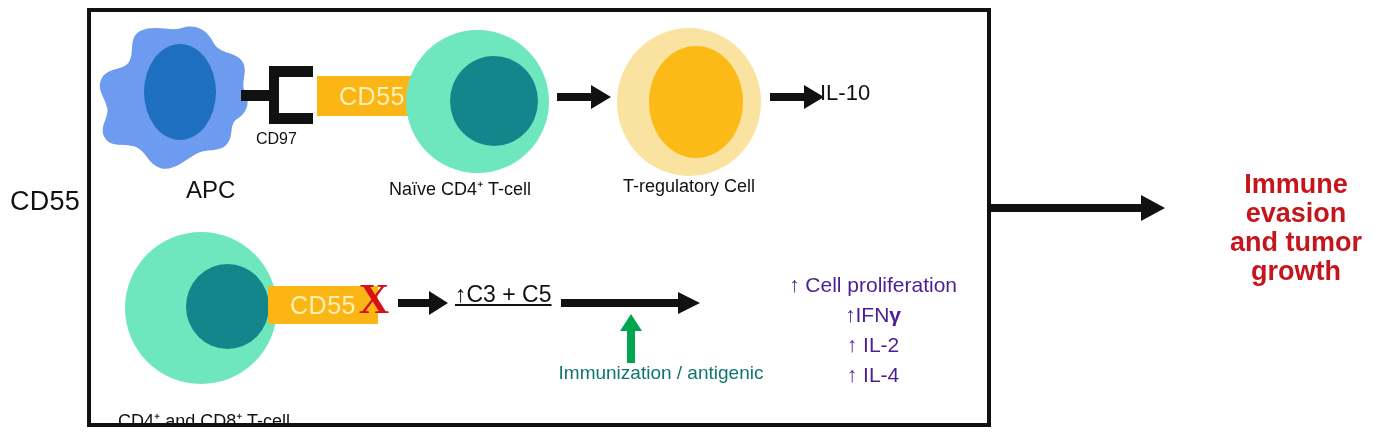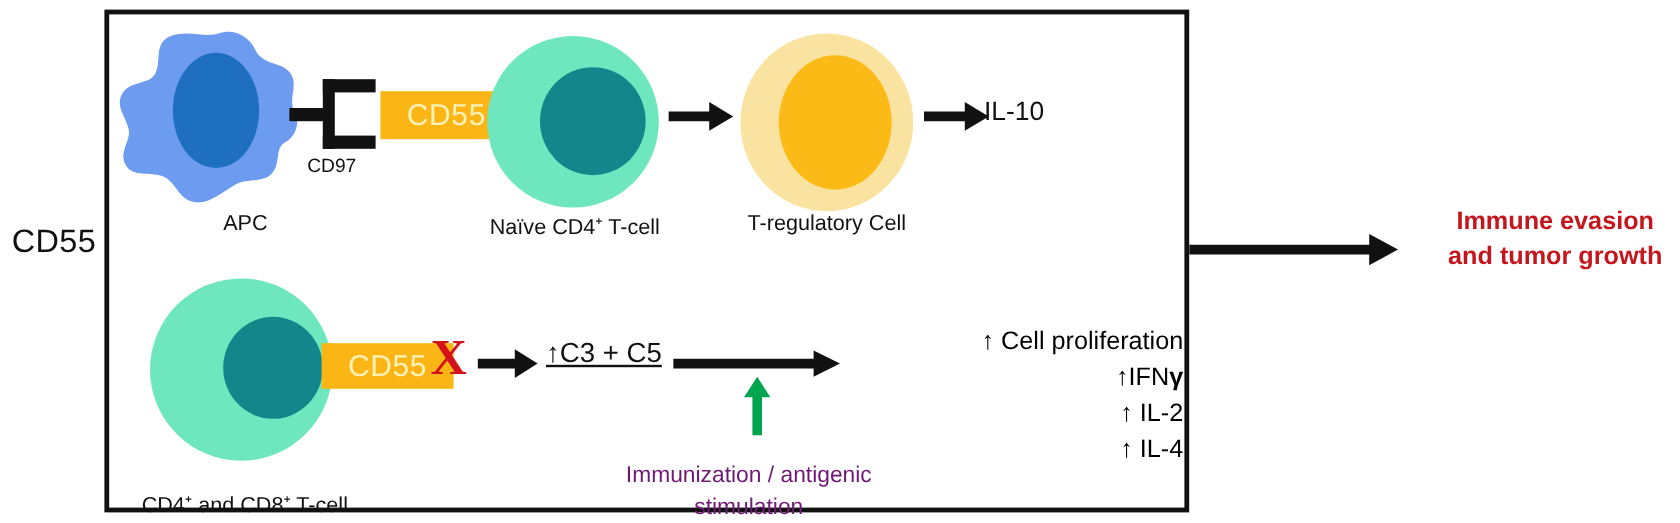--- a/index.html
+++ b/index.html
@@ -106,21 +106,21 @@
     background: #6FE7BE;
   }
   #naive-tcell .cell-nucleus {
     left: 44px;
     top: 26px;
     width: 88px;
     height: 90px;
     background: #13868C;
   }
   #naive-tcell-label {
-    left: 388px;
+    left: 369px;
     top: 176px;
     width: 182px;
     text-align: center;
     font-size: 18px;
     color: #111111;
     white-space: nowrap;
   }
 
   #treg-cell {
     left: 617px;
@@ -204,50 +204,49 @@
   }
   #c3-c5-label {
     left: 455px;
     top: 281px;
     font-size: 23px;
     color: #111111;
     white-space: nowrap;
     text-decoration: underline;
   }
   #immunization-label {
-    left: 504px;
+    left: 541px;
     top: 360px;
     width: 240px;
     text-align: center;
     font-size: 19px;
     line-height: 26px;
-    color: #701a75;
-    margin-top: 24px;
+    color: #0f766e;
   }
 
   
   #outcomes-list {
     left: 760px;
     top: 270px;
     width: 226px;
-    text-align: right;
+    text-align: center;
     font-size: 21px;
     line-height: 30px;
-    color: #000000;
+    color: #4c1d95;
   }
   #outcomes-list .outcome-item { white-space: nowrap; }
   #outcomes-list .outcome-item b { font-weight: bold; }
 
   
   #final-outcome {
     left: 1196px;
     top: 170px;
     width: 200px;
     text-align: center;
-    font-size: 21px;
+    font-size: 27px;
     font-weight: bold;
     line-height: 29px;
     color: #C4161C;
   }
 </style>
 </head>
 <body>
 
 <div id="figure">
 
@@ -260,21 +259,21 @@
       <path d="M44 9 C60 2 74 10 86 6 C100 1 112 9 117 20
                C124 33 139 29 146 39 C153 49 144 60 149 70
                C155 81 150 92 141 97 C133 102 138 114 131 122
                C124 131 110 126 100 132 C88 139 76 150 64 146
                C52 142 50 129 40 125 C29 121 15 126 9 116
                C2 105 14 95 11 85 C8 74 0 66 6 56
                C12 45 27 49 33 40 C39 30 32 16 44 9 Z" fill="#6C9BF0"></path>
       <ellipse cx="84" cy="70" rx="36" ry="48" fill="#1E6FBF"></ellipse>
     </svg>
   </div>
-  <div class="abs" style="left:186px;top:176px;font-size:18px;color:#111;">APC</div>
+  <div class="abs" style="left:186px;top:176px;font-size:24px;color:#111;">APC</div>
 
   <div class="abs" id="cd97-receptor">
     <svg viewBox="0 0 80 62" xmlns="http://www.w3.org/2000/svg">
       <rect x="0" y="26" width="32" height="11" fill="#111111"></rect>
       <rect x="28" y="2" width="10" height="58" fill="#111111"></rect>
       <rect x="28" y="2" width="44" height="11" fill="#111111"></rect>
       <rect x="28" y="49" width="44" height="11" fill="#111111"></rect>
     </svg>
   </div>
   <div class="abs" id="cd97-label">CD97</div>
@@ -329,21 +328,20 @@
   </div>
 
   <div class="abs" id="arrow-immunization">
     <svg class="arrow-svg" viewBox="0 0 24 50" xmlns="http://www.w3.org/2000/svg">
       <path d="M8 50 V18 H1 L12 1 L23 18 H16 V50 Z" fill="#00A550"></path>
     </svg>
   </div>
 
   <div class="abs" id="immunization-label">
     <div>Immunization / antigenic</div>
-    <div>stimulation</div>
   </div>
 
   <div class="abs" id="outcomes-list">
     <div class="outcome-item">↑ Cell proliferation</div>
     <div class="outcome-item">↑IFN<b>γ</b></div>
     <div class="outcome-item">↑ IL-2</div>
     <div class="outcome-item">↑ IL-4</div>
   </div>
 
   <div class="abs" id="arrow-box-to-outcome">

